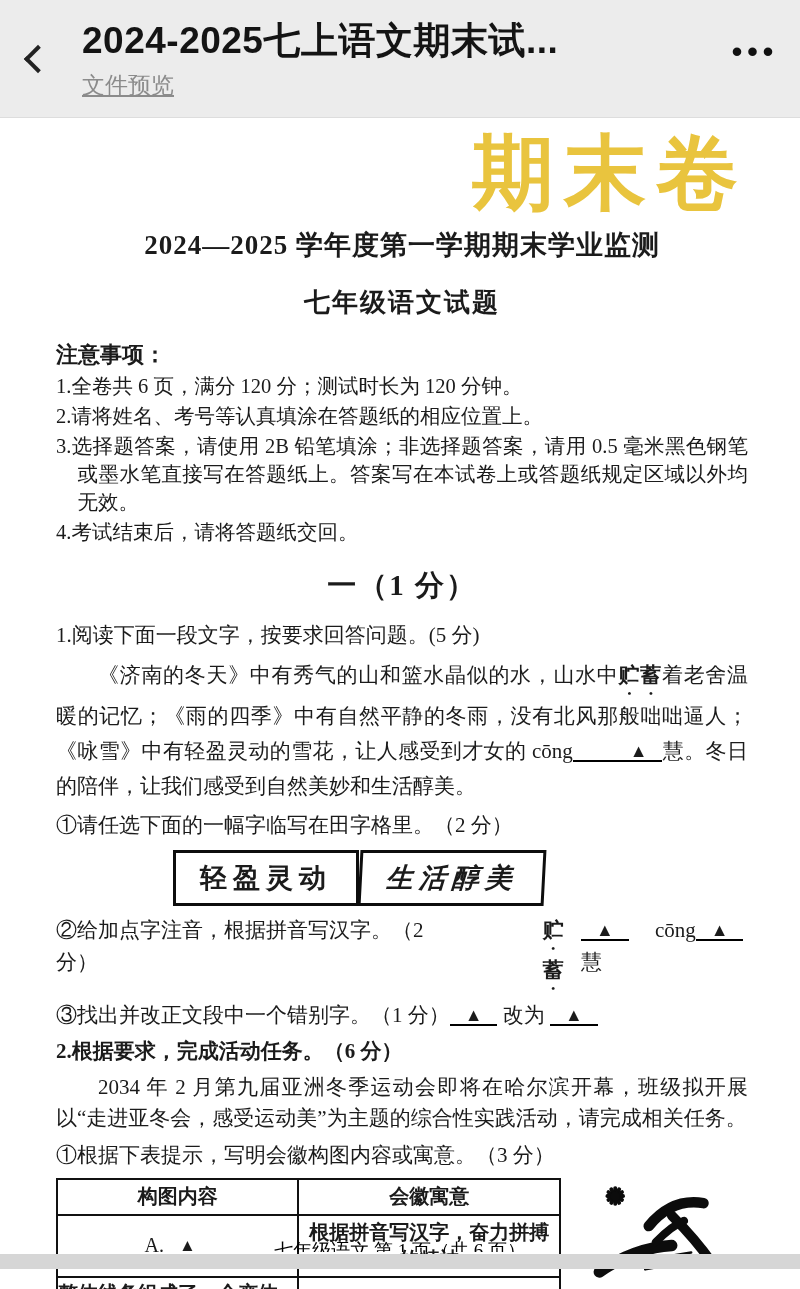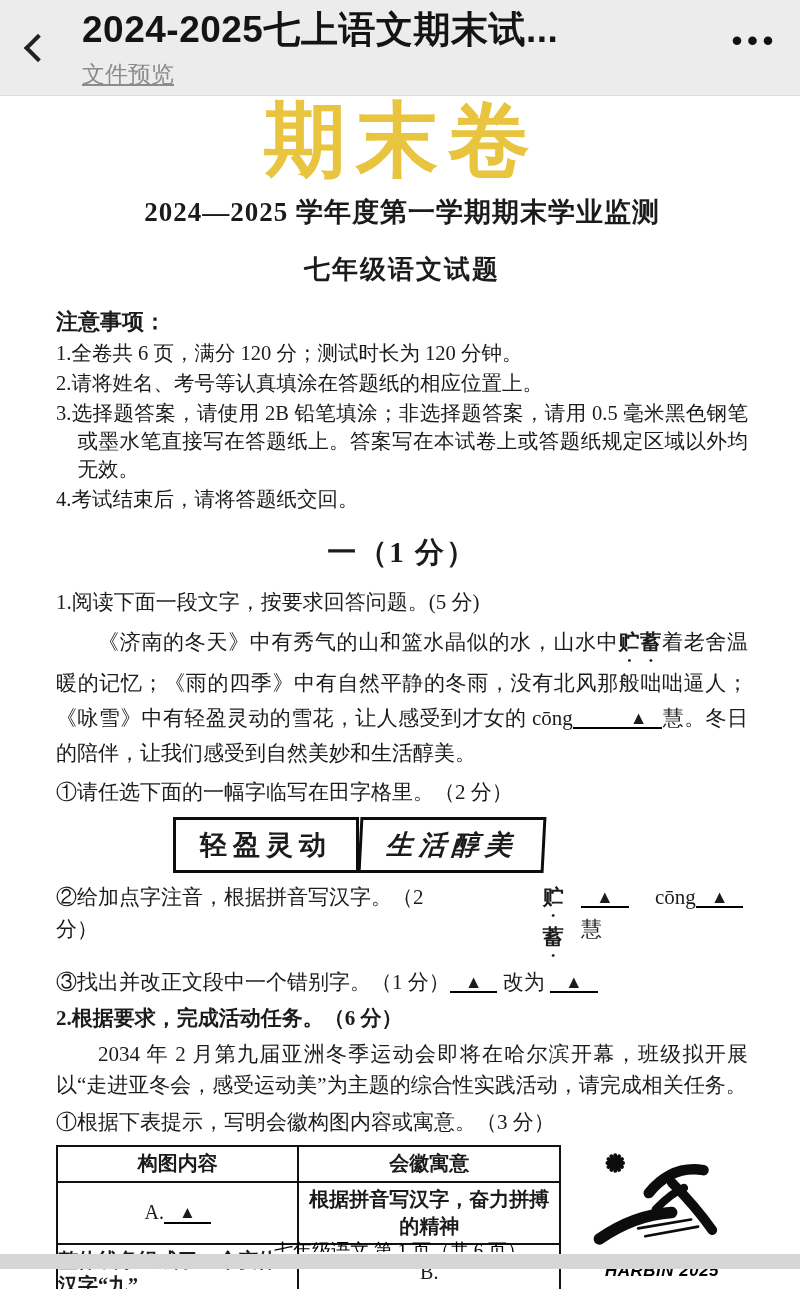--- a/index.html
+++ b/index.html
@@ -4,36 +4,36 @@
 <style>
   * { margin:0; padding:0; box-sizing:border-box; }
   html,body { width:800px; }
   body {
     width:800px; height:1289px; overflow:hidden; position:relative;
     background:#fff; font-family:"Liberation Serif","DejaVu Serif",serif;
     color:#1b1b1b;
   }
   
   .appbar {
-    height:96px; background:#ececec; border-bottom:1px solid #ddd;
+    height:118px; background:#ececec; border-bottom:1px solid #ddd;
     display:flex; align-items:center; position:relative;
     font-family:"Liberation Sans","DejaVu Sans",sans-serif;
   }
   .back-btn { width:60px; height:70px; display:flex; align-items:center; justify-content:center; cursor:pointer; margin-left:8px; }
   .chev { width:20px; height:20px; border-left:4px solid #222; border-bottom:4px solid #222; transform:rotate(45deg); }
   .titles { flex:1; min-width:0; padding-left:14px; }
   .appbar-title { font-size:37px; font-weight:600; color:#141414; white-space:nowrap; overflow:hidden; letter-spacing:0.5px; }
   .appbar-sub { font-size:23px; color:#8b8b8b; margin-top:4px;text-decoration:underline; }
   .menu-btn { width:90px; text-align:center; font-size:30px; font-weight:700; color:#111; letter-spacing:5px; cursor:pointer; padding-bottom:14px; }
   
   .doc { position:relative; width:800px; padding:0 52px 0 56px; }
   .watermark {
-    text-align:center; font-family:"Liberation Sans","DejaVu Sans",sans-serif;
+    text-align:right; font-family:"Liberation Sans","DejaVu Sans",sans-serif;
     font-weight:900; font-size:82px; line-height:1.02; color:#e9c43e;
-    letter-spacing:10px; margin-top:2px;
+    letter-spacing:10px; margin-top:13px;
   }
   .exam-title { text-align:center; font-size:27px; font-weight:700; margin-top:12px; letter-spacing:1px; }
   .exam-sub { text-align:center; font-size:26px; font-weight:700; margin-top:22px; letter-spacing:2px; }
   .notice-head { font-size:22px; font-weight:700; margin-top:20px; }
   .notice-item { font-size:20.5px; line-height:28px; padding-left:1.05em; text-indent:-1.05em; margin-top:2px; text-align:justify; }
   .sec-head { text-align:center; font-size:29px; font-weight:700; margin:20px 0 14px; letter-spacing:2px; }
   .q { font-size:21px; line-height:30px; margin-top:6px; }
   .passage { font-size:21px; line-height:35px; text-align:justify; text-indent:2em; margin-top:8px; }
   .emph {
     -webkit-text-emphasis:filled dot; text-emphasis:filled dot;

